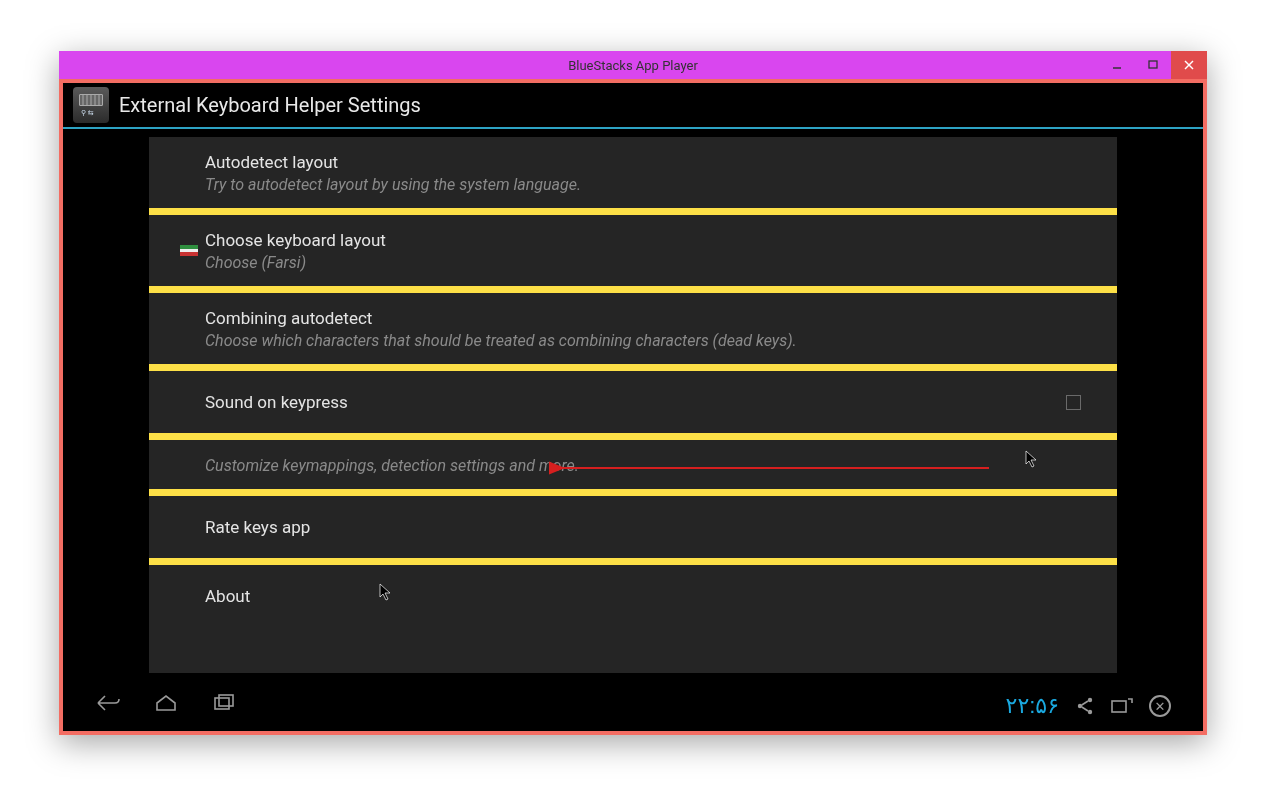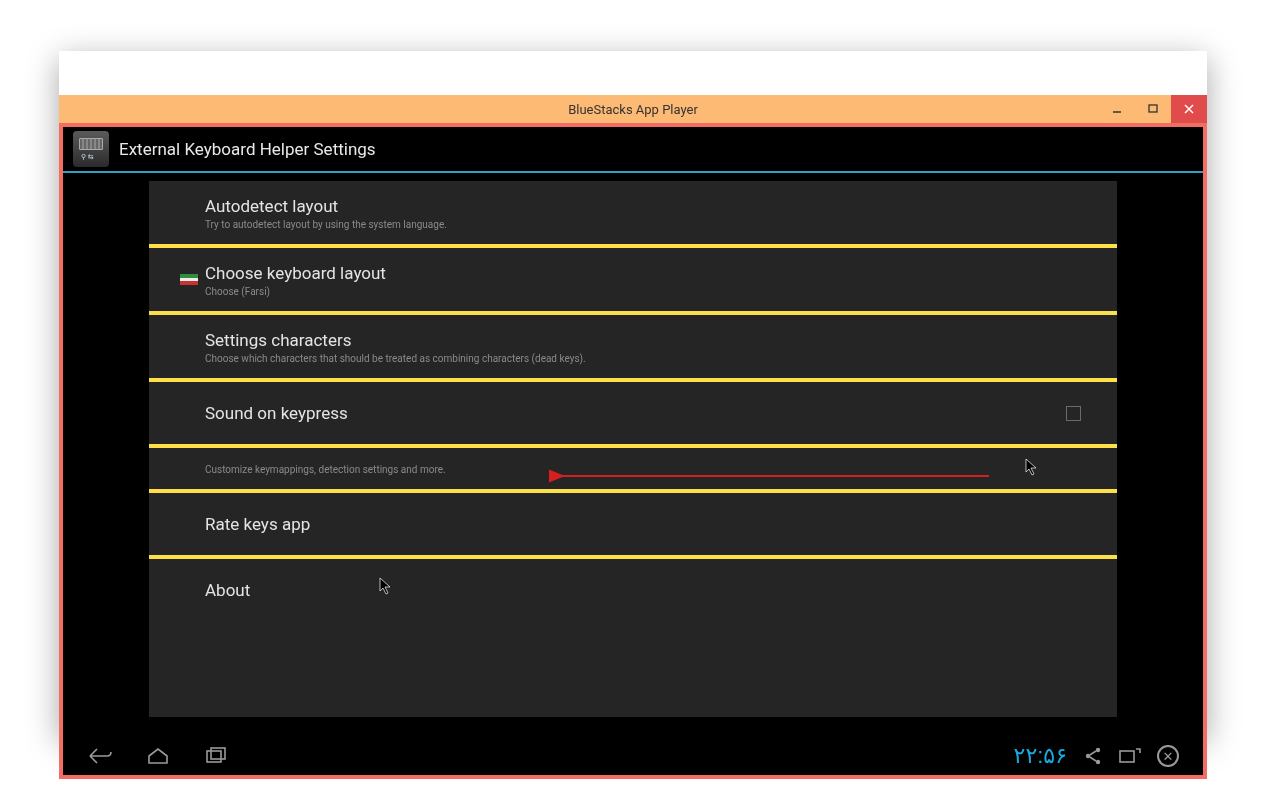--- a/index.html
+++ b/index.html
@@ -14,26 +14,25 @@
     .window {
       position: absolute;
       left: 59px;
       top: 51px;
       width: 1148px;
       height: 684px;
       box-shadow: 0 8px 30px rgba(0,0,0,0.35);
     }
     .titlebar {
       height: 28px;
-      background: #fdba74;
+      background: #d946ef;
       display: flex;
       align-items: center;
       justify-content: center;
       position: relative;
-      margin-top: 44px;
     }
     .titlebar-text {
       font-size: 13px;
       color: #333;
     }
     .win-controls {
       position: absolute;
       right: 0;
       top: 0;
       height: 28px;
@@ -88,41 +87,41 @@
       background: #888;
       border: 1px solid #aaa;
       border-radius: 1px;
       margin-bottom: 2px;
       background-image:
         repeating-linear-gradient(90deg, #666 0 2px, #888 2px 4px),
         repeating-linear-gradient(0deg, #666 0 2px, #888 2px 4px);
     }
     .app-title {
       color: #e8e8e8;
-      font-size: 17px;
+      font-size: 20px;
       font-weight: 400;
     }
     .content-area {
       flex: 1;
       background: #000;
       display: flex;
       justify-content: center;
       align-items: flex-start;
       padding: 8px 0 0 0;
     }
     .settings-panel {
       width: 968px;
       height: 536px;
       background: #252525;
     }
     .setting-row {
       display: flex;
       align-items: center;
       padding: 0 24px;
-      border-bottom: 4px solid #fde047;
+      border-bottom: 7px solid #fde047;
       cursor: pointer;
       position: relative;
     }
     .setting-row.first { border-top: none; }
     .row-left-icon {
       width: 32px;
       display: flex;
       justify-content: center;
       align-items: center;
     }
@@ -141,22 +140,23 @@
       padding: 14px 0;
     }
     .row-title {
       color: #e4e4e4;
       font-size: 17px;
       font-weight: 400;
       line-height: 1.3;
     }
     .row-sub {
       color: #8a8a8a;
-      font-size: 10px;
+      font-size: 16px;
       margin-top: 2px;
+      font-style: italic;
     }
     .row-right {
       width: 40px;
       display: flex;
       justify-content: center;
       align-items: center;
     }
     .checkbox {
       width: 15px;
       height: 15px;
@@ -170,22 +170,22 @@
     .cursor {
       position: absolute;
       pointer-events: none;
       color: #000;
       font-size: 16px;
     }
     .nav-bar {
       height: 38px;
       background: #000;
       display: flex;
-      align-items: center;
-      padding: 0 24px;
+      align-items: flex-start;
+      padding: 0 32px;
       justify-content: space-between;
     }
     .nav-left { display: flex; align-items: center; gap: 32px; }
     .nav-right { display: flex; align-items: center; gap: 16px; }
     .nav-icon { color: #9a9a9a; cursor: pointer; display: flex; align-items: center; justify-content: center; }
     .clock-fa {
       color: #1aa9e0;
       font-size: 22px;
       font-family: Tahoma, Arial, sans-serif;
       direction: rtl;
@@ -264,21 +264,21 @@
             </div>
             <div class="row-body">
               <div class="row-title">Choose keyboard layout</div>
               <div class="row-sub">Choose (Farsi)</div>
             </div>
           </div>
 
           <div class="setting-row">
             <div class="row-left-icon"></div>
             <div class="row-body">
-              <div class="row-title">Settings characters</div>
+              <div class="row-title">Combining autodetect</div>
               <div class="row-sub">Choose which characters that should be treated as combining characters (dead keys).</div>
             </div>
           </div>
 
           <div class="setting-row">
             <div class="row-left-icon"></div>
             <div class="row-body" style="padding:20px 0;">
               <div class="row-title">Sound on keypress</div>
             </div>
             <div class="row-right">

